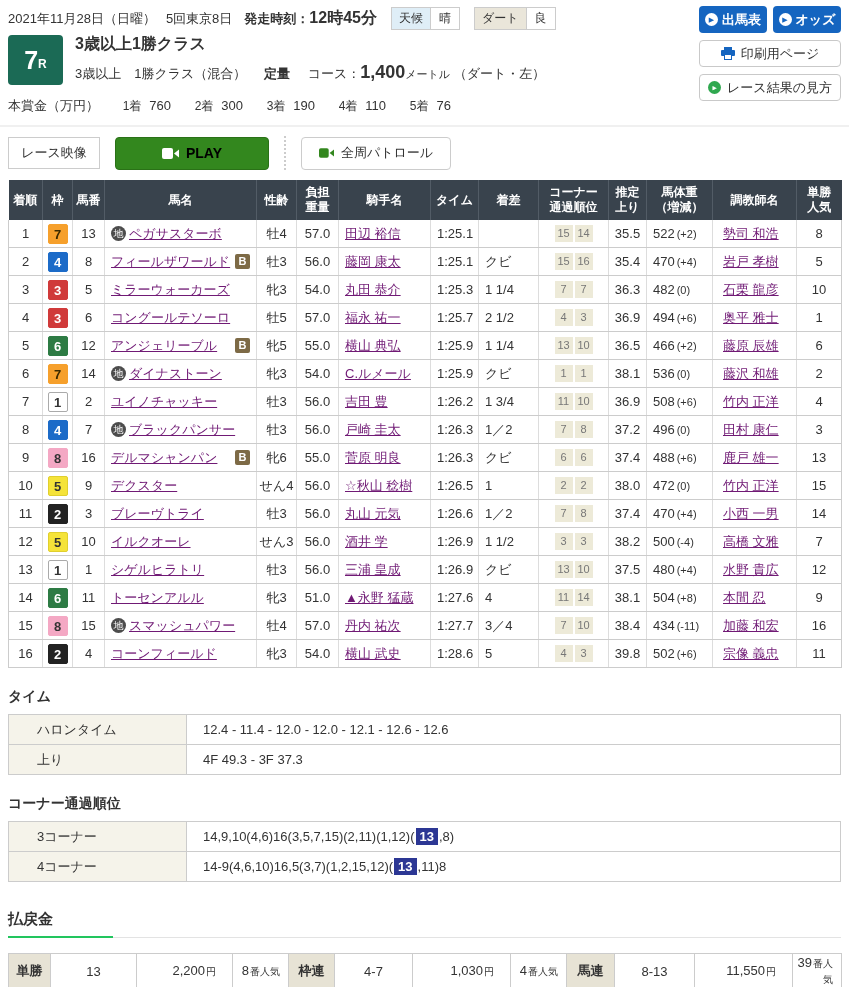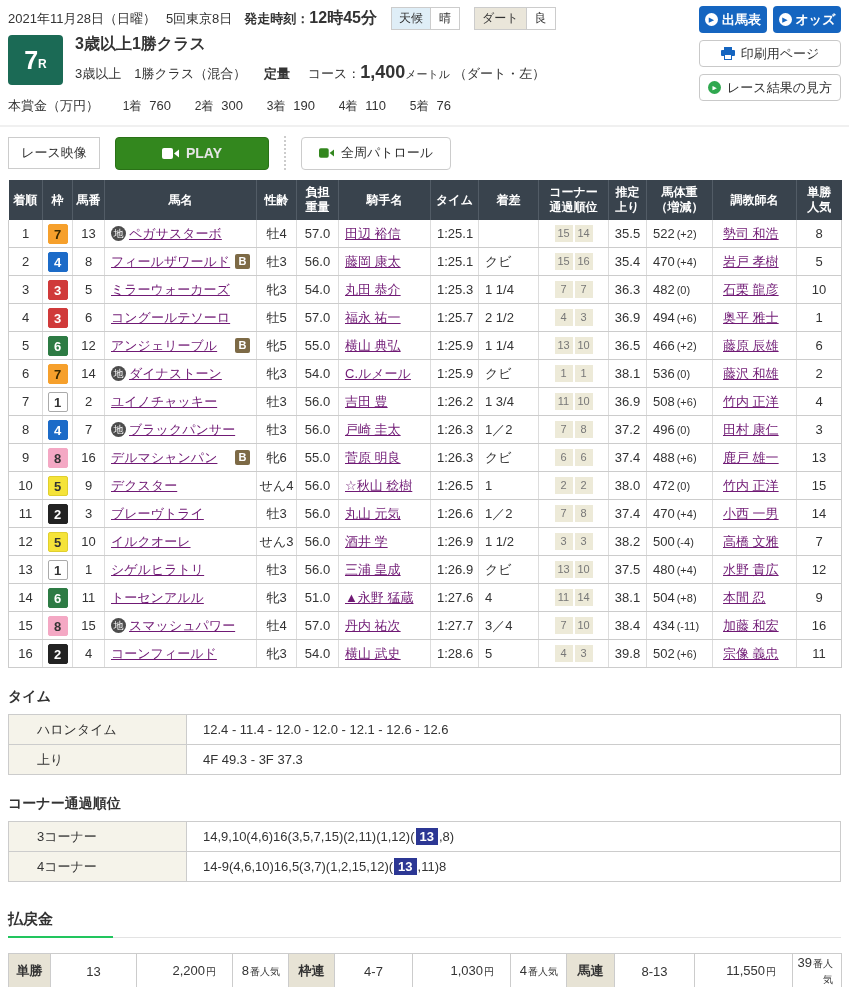--- a/index.html
+++ b/index.html
@@ -35,21 +35,21 @@
   .race-sub .sp{margin-left:14px;}
   .race-sub .dist{font-size:18px;font-weight:bold;}
   .race-sub .unit{font-size:11px;}
   .prize-line{padding:12px 8px 0;font-size:13px;}
   .prize-line .place{font-size:12px;margin:0 8px 0 20px;}
   .divider{height:2px;background:#f0f0f0;margin-top:10px;}
 
   
   .video-bar{display:flex;align-items:center;padding:9px 8px 0;}
   .video-label{width:90px;height:30px;border:1px solid #ccc;display:flex;align-items:center;justify-content:center;font-size:13px;flex:none;}
-  .btn-play{width:152px;height:31px;background:#33871e;border:1px solid #2a7117;border-radius:4px;color:#e5e5e5;font-weight:bold;font-size:14px;display:flex;align-items:center;justify-content:center;gap:7px;margin-left:15px;cursor:pointer;}
+  .btn-play{width:152px;height:31px;background:#33871e;border:1px solid #2a7117;border-radius:4px;color:#000000;font-weight:bold;font-size:14px;display:flex;align-items:center;justify-content:center;gap:7px;margin-left:15px;cursor:pointer;}
   .vsep{height:34px;border-left:2px dotted #ccc;margin:0 15px;}
   .btn-patrol{width:148px;height:31px;background:#fff;border:1px solid #ccc;border-radius:4px;color:#333;display:flex;align-items:center;justify-content:center;gap:7px;font-size:13px;cursor:pointer;}
   .cam{color:#fff;display:inline-flex;}
   .cam.green{color:#33871e;}
 
   
   table.results{border-collapse:collapse;table-layout:fixed;width:833px;margin:10px 8px 0;}
   .results th{background:#39434d;color:#fff;font-size:12px;font-weight:bold;padding:5px 1px;white-space:pre-line;line-height:1.25;border-right:1px solid #525c66;text-align:center;vertical-align:middle;}
   .results th:last-child{border-right:none;}
   .results td{height:27px;border-bottom:1px solid #ccc;border-right:1px solid #ddd;font-size:13px;vertical-align:middle;padding:0;}

